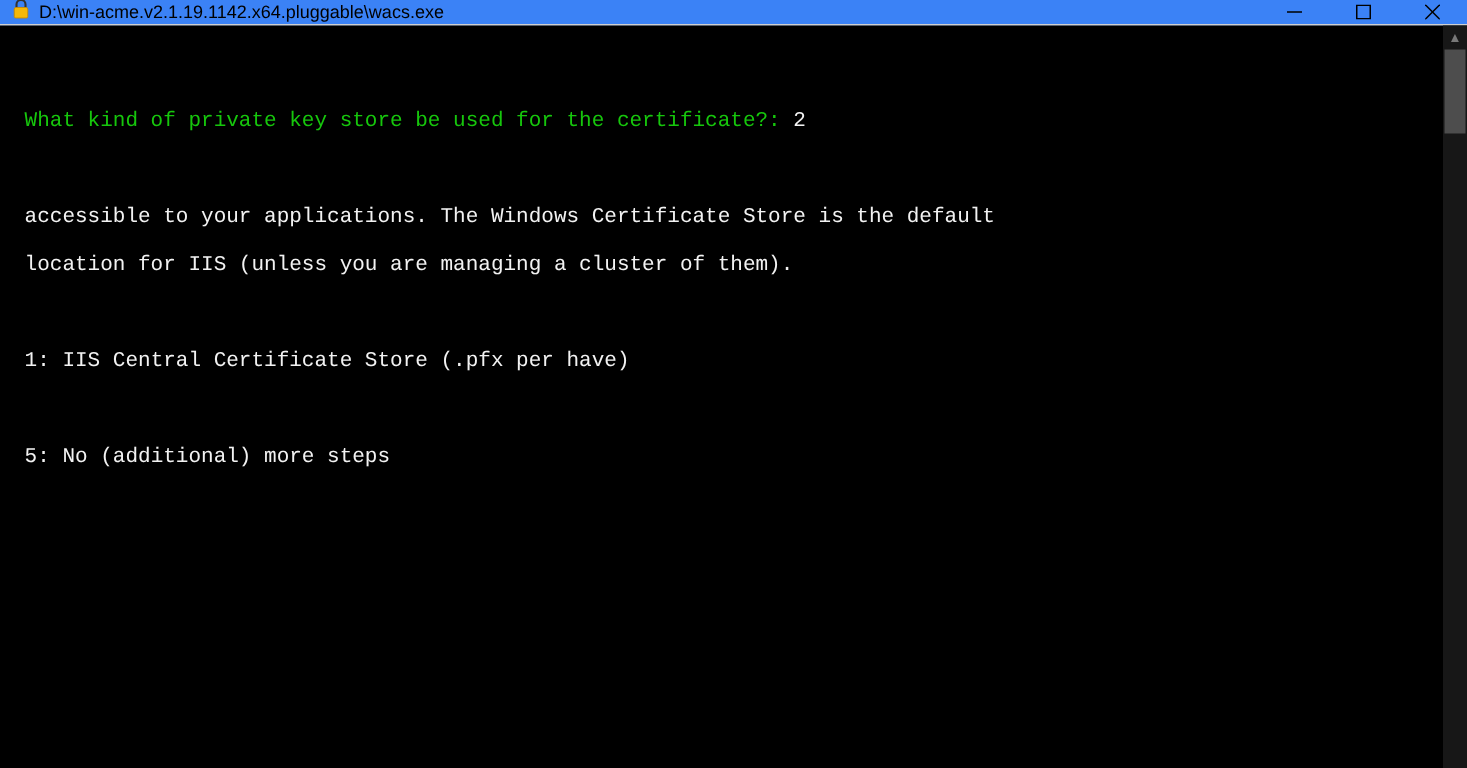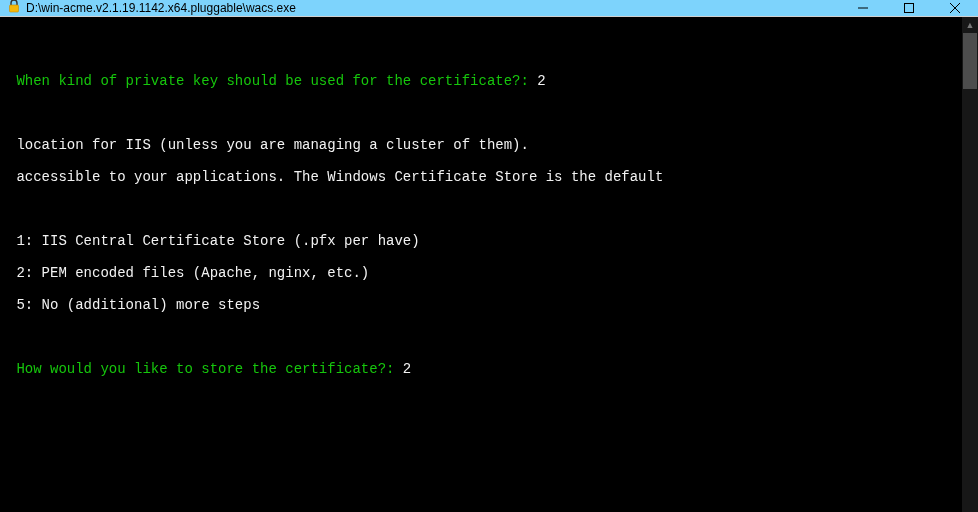--- a/index.html
+++ b/index.html
@@ -8,21 +8,21 @@
       height: 512px;
       font-family: "Segoe UI", Tahoma, sans-serif;
       font-size: 12px;
       background: #fff;
       overflow: hidden;
       display: flex;
       flex-direction: column;
     }
     .titlebar {
       height: 30px;
-      background: #7dd3fc;
+      background: #3b82f6;
       border-bottom: 1px solid #d0d0d0;
       display: flex;
       align-items: center;
       padding-left: 8px;
     }
     .titlebar .lock {
       margin-right: 6px;
       margin-top: -1px;
     }
     .titlebar .title {
@@ -113,30 +113,29 @@
           <line x1="0" y1="0" x2="10" y2="10" stroke="currentColor" stroke-width="1"></line>
           <line x1="10" y1="0" x2="0" y2="10" stroke="currentColor" stroke-width="1"></line>
         </svg>
     </div>
   </div>
 </div>
 
 <div class="client">
   <div class="console">
 <div> </div>
-<div><span class="g"> When kind of private key should be used for the certificate?:</span><span class="w"> 2</span></div>
+<div><span class="g"> What kind of private key store be used for the certificate?:</span><span class="w"> 2</span></div>
 <div> </div>
+<div class="w"> accessible to your applications. The Windows Certificate Store is the default</div>
 <div class="w"> location for IIS (unless you are managing a cluster of them).</div>
-<div class="w"> accessible to your applications. The Windows Certificate Store is the default</div>
 <div> </div>
 <div><span class="n"> </span><span class="w">1: IIS Central Certificate Store (.pfx per have)</span></div>
-<div><span class="n"> </span><span class="w">2: PEM encoded files (Apache, nginx, etc.)</span></div>
+<div><span class="n"> </span></div>
 <div><span class="n"> </span><span class="w">5: No (additional) more steps</span></div>
 <div> </div>
-<div><span class="g"> How would you like to store the certificate?:</span><span class="w"> 2</span></div>
 <div> </div>
 
 
 
 
 
 
 
 
 

